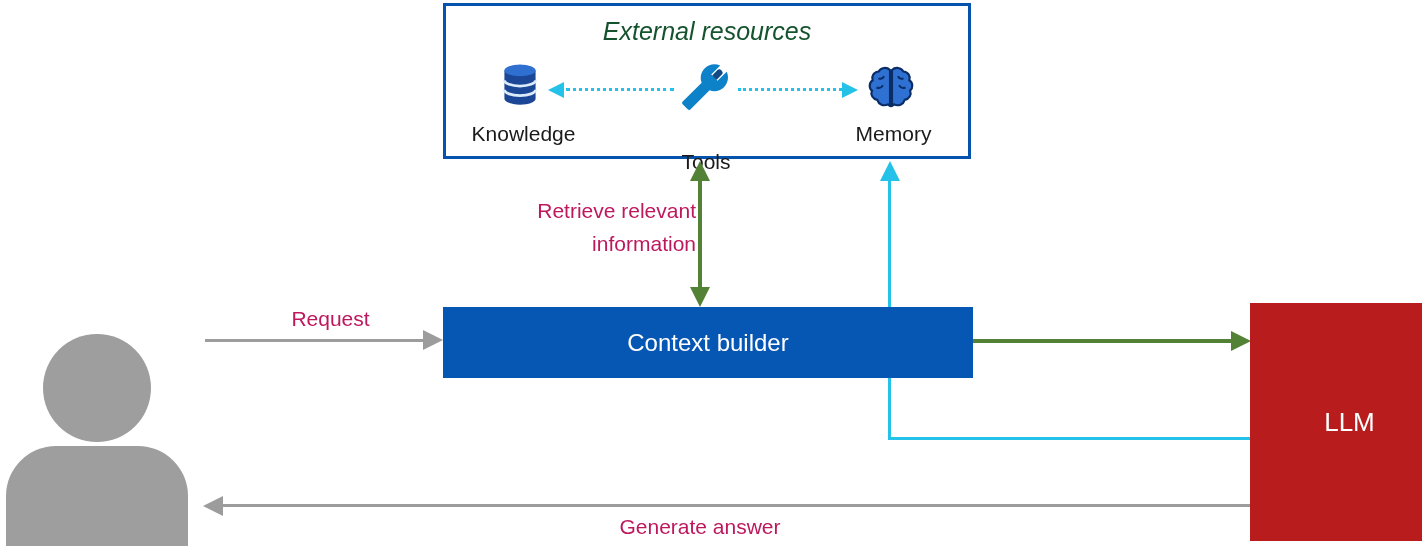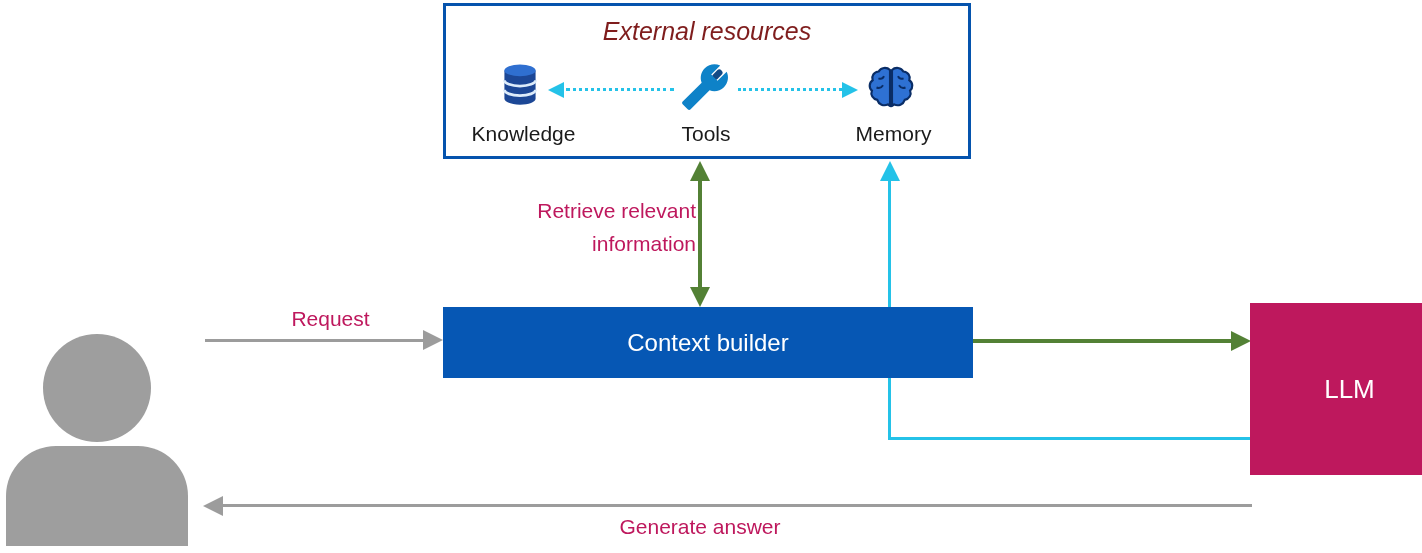--- a/index.html
+++ b/index.html
@@ -17,26 +17,26 @@
   .ah.up    { border-left:10px solid transparent; border-right:10px solid transparent; border-bottom:20px solid currentColor; }
   .ah.down  { border-left:10px solid transparent; border-right:10px solid transparent; border-top:20px solid currentColor; }
   .ah.sm.left  { border-top:8px solid transparent; border-bottom:8px solid transparent; border-right:16px solid currentColor; border-left:none; }
   .ah.sm.right { border-top:8px solid transparent; border-bottom:8px solid transparent; border-left:16px solid currentColor; border-right:none; }
 
   .lbl { position:absolute; font-size:21px; line-height:33px; color:#be185d; }
 
   .ext-box { position:absolute; left:443px; top:3px; width:528px; height:156px;
              border:3px solid #0553ad; background:#ffffff; }
   .ext-title { position:absolute; top:11px; left:0; width:100%; text-align:center;
-               font-size:25px; font-style:italic; color:#7f1d1d; }
+               font-size:25px; font-style:italic; color:#14532d; }
   .res-label { position:absolute; top:116px; text-align:center; font-size:21px; }
 
   .node-box { position:absolute; display:flex; align-items:center; justify-content:center; color:#ffffff; }
   .ctx { left:443px; top:307px; width:530px; height:71px; background:#0657b4; font-size:24px; z-index:3;text-align:right; }
-  .llm { left:1250px; top:303px; width:172px; height:172px; background:#be185d; font-size:26px; z-index:3;padding-left:27px; }
+  .llm { left:1250px; top:303px; width:172px; height:238px; background:#b91c1c; font-size:26px; z-index:3;padding-left:27px; }
 
   .z1 { z-index:1; }
 </style>
 </head>
 <body>
 
 <div class="canvas">
 
   <div class="ext-box">
     <div class="ext-title">External resources</div>
@@ -70,21 +70,21 @@
       </g>
     </svg>
 
     <div class="ah sm left" style="left:102px; top:76px; color:#24c2e8;"></div>
     <div class="dotted" style="left:120px; top:82px; width:108px; color:#24c2e8;"></div>
 
     <div class="dotted" style="left:292px; top:82px; width:104px; color:#24c2e8;"></div>
     <div class="ah sm right" style="left:396px; top:76px; color:#24c2e8;"></div>
 
     <div class="res-label" style="left:0; width:155px;">Knowledge</div>
-    <div class="res-label" style="left:185px; width:150px;">Tools</div>
+    <div class="res-label" style="left:185px; width:150px;margin-top:28px;">Tools</div>
     <div class="res-label" style="left:370px; width:155px;">Memory</div>
   </div>
 
   <div class="ah up" style="left:690px; top:161px; color:#538135;"></div>
   <div class="line" style="left:698px; top:180px; width:4px; height:108px; color:#538135;"></div>
   <div class="ah down" style="left:690px; top:287px; color:#538135;"></div>
   <div class="lbl" style="left:468px; top:194px; width:228px; text-align:right;">Retrieve relevant information</div>
 
   <div class="ah up" style="left:880px; top:161px; color:#24c2e8;"></div>
   <div class="line z1" style="left:888px; top:180px; width:3px; height:260px; color:#24c2e8;"></div>

